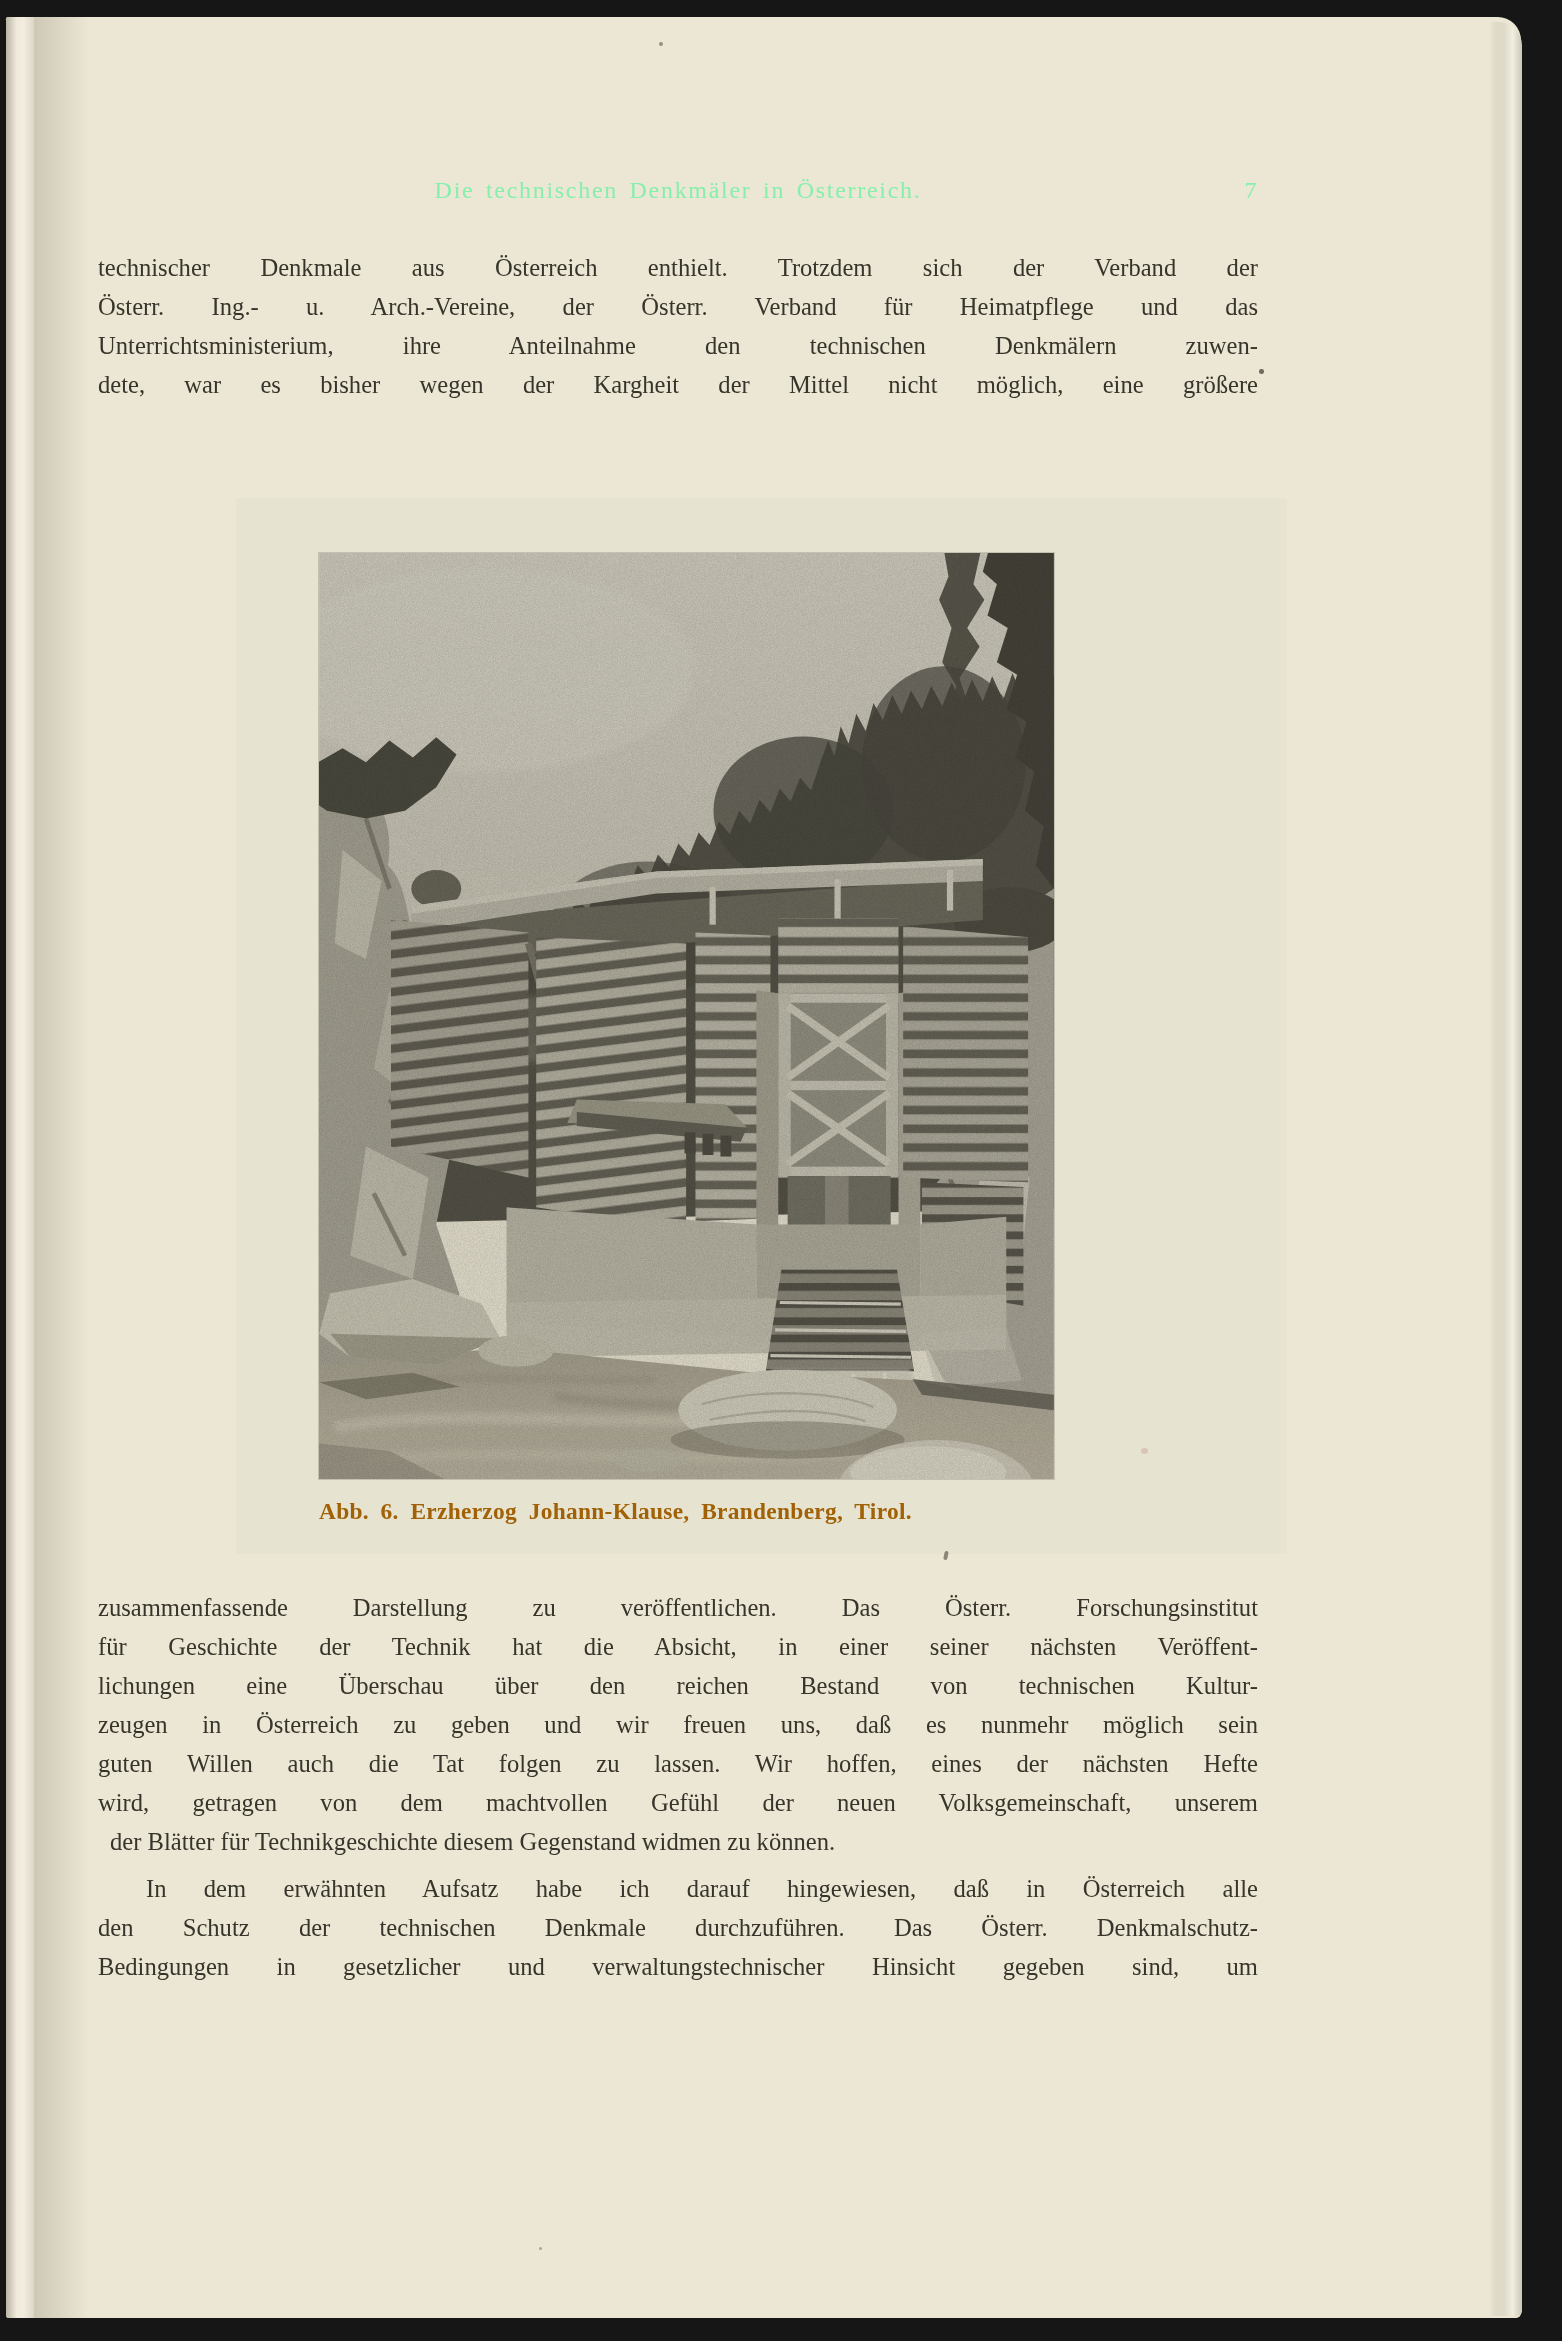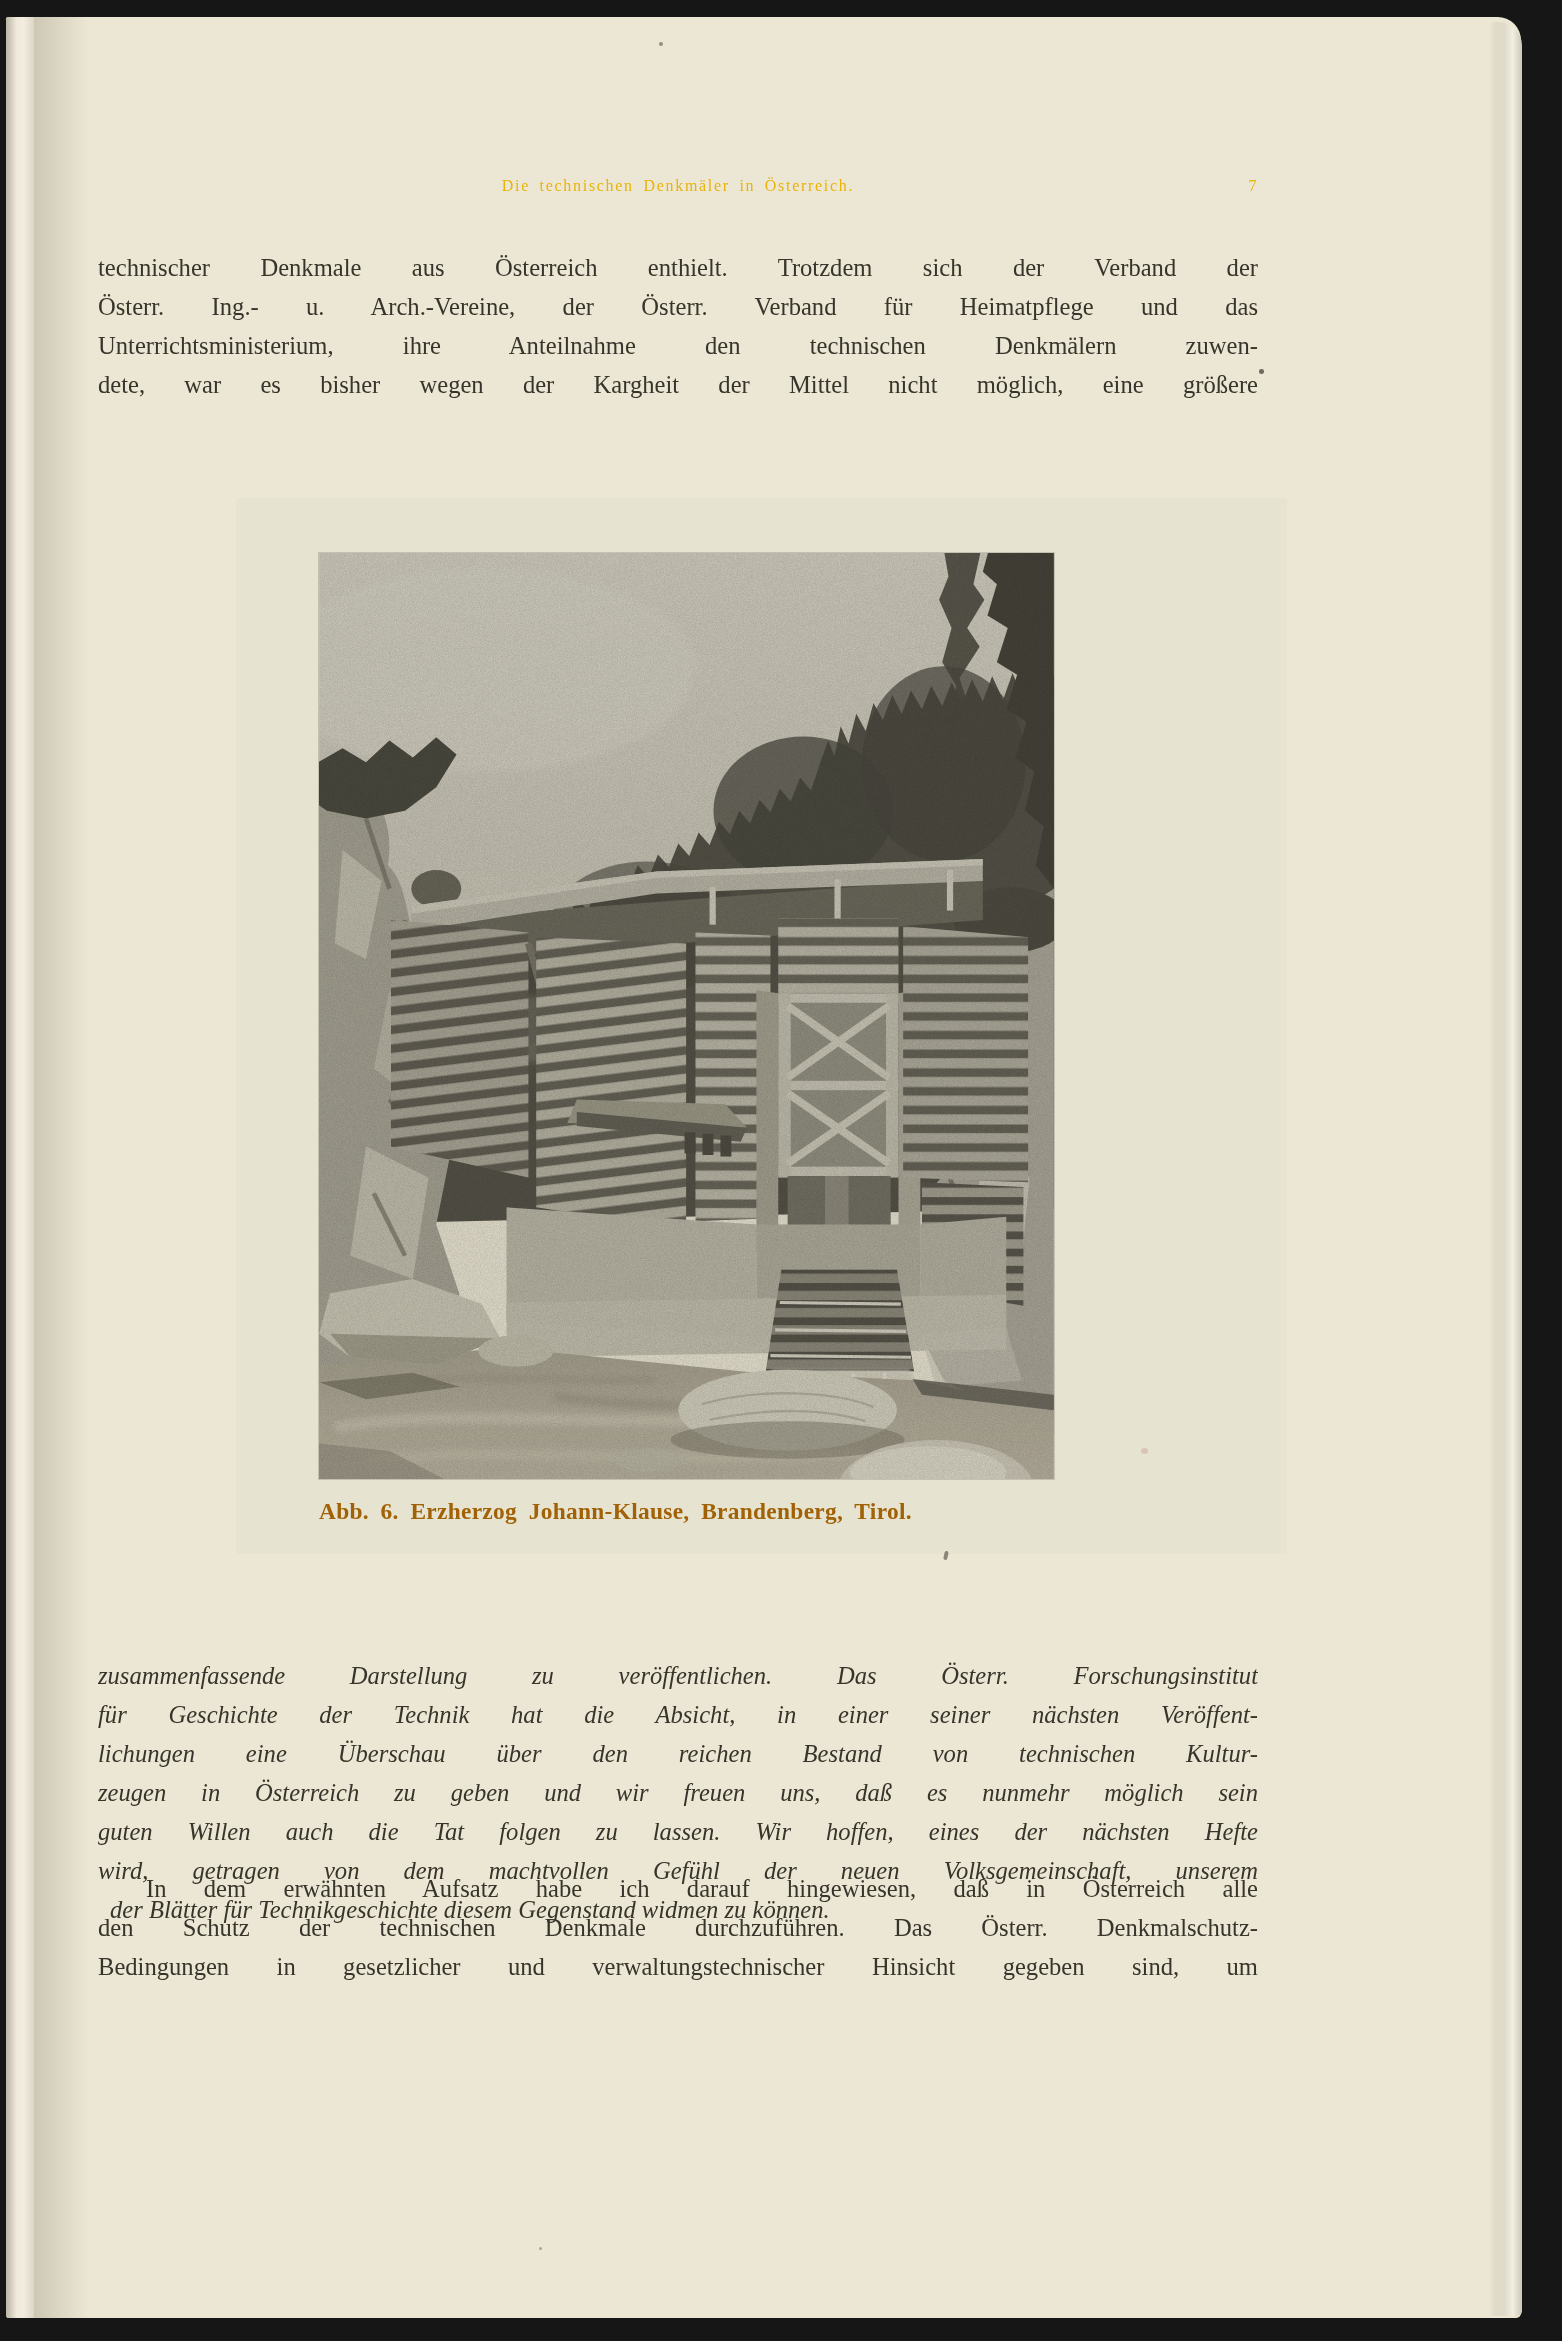--- a/index.html
+++ b/index.html
@@ -24,35 +24,35 @@
     background:linear-gradient(90deg,rgba(118,110,92,.26),rgba(118,110,92,0) 82%);
   }
   .page-right-edge{
     position:absolute;left:1489px;top:22px;width:33px;height:2294px;
     background:linear-gradient(90deg,rgba(0,0,0,0) 0%,rgba(0,0,0,.05) 18%,#ded9c8 46%,#f2eee0 72%,#ccc7b7 100%);
     border-radius:0 23.4px 4.7px 0;
   }
   
   .running-head{
     position:absolute;left:98px;top:177px;width:1160px;height:34px;
-    font-size:16px;color:#eab308;
+    font-size:24px;color:#86efac;
   }
   .running-head .title{
     position:absolute;left:0;top:0;width:100%;text-align:center;
     letter-spacing:1.7px;word-spacing:3.9px;
   }
   .running-head .folio{
     position:absolute;right:1.6px;top:0;text-align:right;
   }
   .para{
     position:absolute;left:98px;width:1160px;
     font-size:24.6px;line-height:39px;color:#37352b;
   }
   #para1{top:248px;}
-  #para2{top:1656px;font-style:italic;}
+  #para2{top:1588px;}
   #para3{top:1869px;}
   .para .line{height:39px;text-align:justify;text-align-last:justify;overflow:hidden;}
   .para .line.no-just{text-align:left;text-align-last:left;margin-left:12px;}
   .para .line.indent{text-indent:48px;}
   
   .showthrough{
     position:absolute;left:236px;top:498px;width:1051px;height:1056px;
     background:rgba(184,198,184,0.10);border-radius:3.1px;
   }
   .figure-photo{

